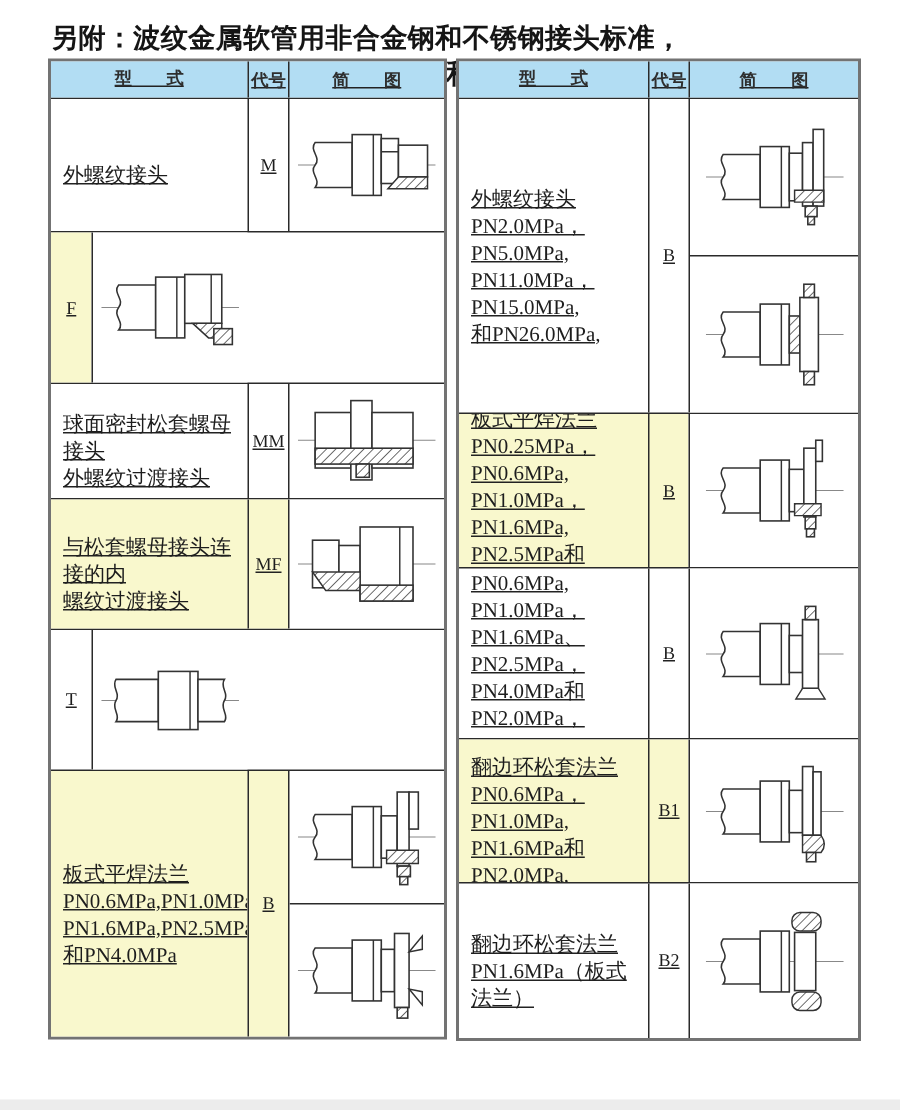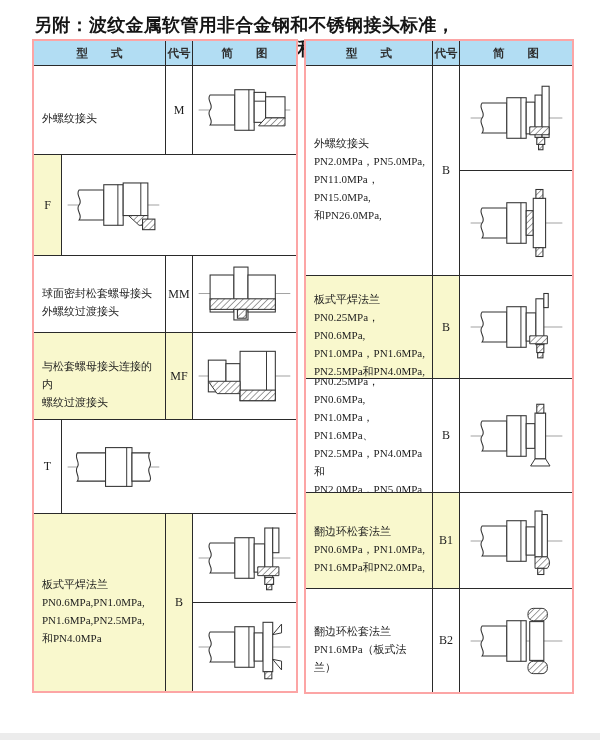--- a/index.html
+++ b/index.html
@@ -7,33 +7,33 @@
     width:600px;height:740px;background:#ffffff;position:relative;overflow:hidden;
     font-family:"DejaVu Sans", sans-serif;color:#222;
   }
   .page-title{
     position:absolute;left:34px;top:13px;width:540px;
     font-size:18px;font-weight:bold;color:#151515;letter-spacing:.3px;
   }
   .tables-wrap{
     position:absolute;left:32px;top:39px;display:flex;gap:6px;align-items:flex-start;
   }
-  .tbl{border:2px solid #fca5a5;background:#fff;}
+  .tbl{border:2px solid #737373;background:#fff;text-decoration:underline;}
   .row{display:flex;border-top:1.5px solid #2a2a2a;}
   .row:first-child{border-top:none;}
   .cell{
     box-sizing:border-box;border-left:1.5px solid #2a2a2a;
     display:flex;align-items:center;overflow:hidden;
   }
   .cell:first-child{border-left:none;}
   
   .lt .type{width:131px;}  .lt .code{width:27px;}  .lt .sketch{width:104px;}
   .rt .type{width:126px;}  .rt .code{width:27px;}  .rt .sketch{width:113px;}
   .type{
-    padding:20px 4px 4px 8px;font-size:11px;line-height:18px;white-space:pre-line;
+    padding:20px 4px 4px 8px;font-size:14px;line-height:18px;white-space:pre-line;
     font-family:"Liberation Serif","DejaVu Serif",serif;color:#1d1d1d;
   }
   .code{
     justify-content:center;font-size:12px;
     font-family:"Liberation Serif","DejaVu Serif",serif;color:#1d1d1d;text-align:right;
   }
   .sketch{justify-content:center;background:#fff;padding:1px;}
   .hdr .cell{
     background:#b2ddf3;justify-content:center;padding:0;
     font-weight:bold;font-size:11.5px;color:#2e2e2e;white-space:pre;

